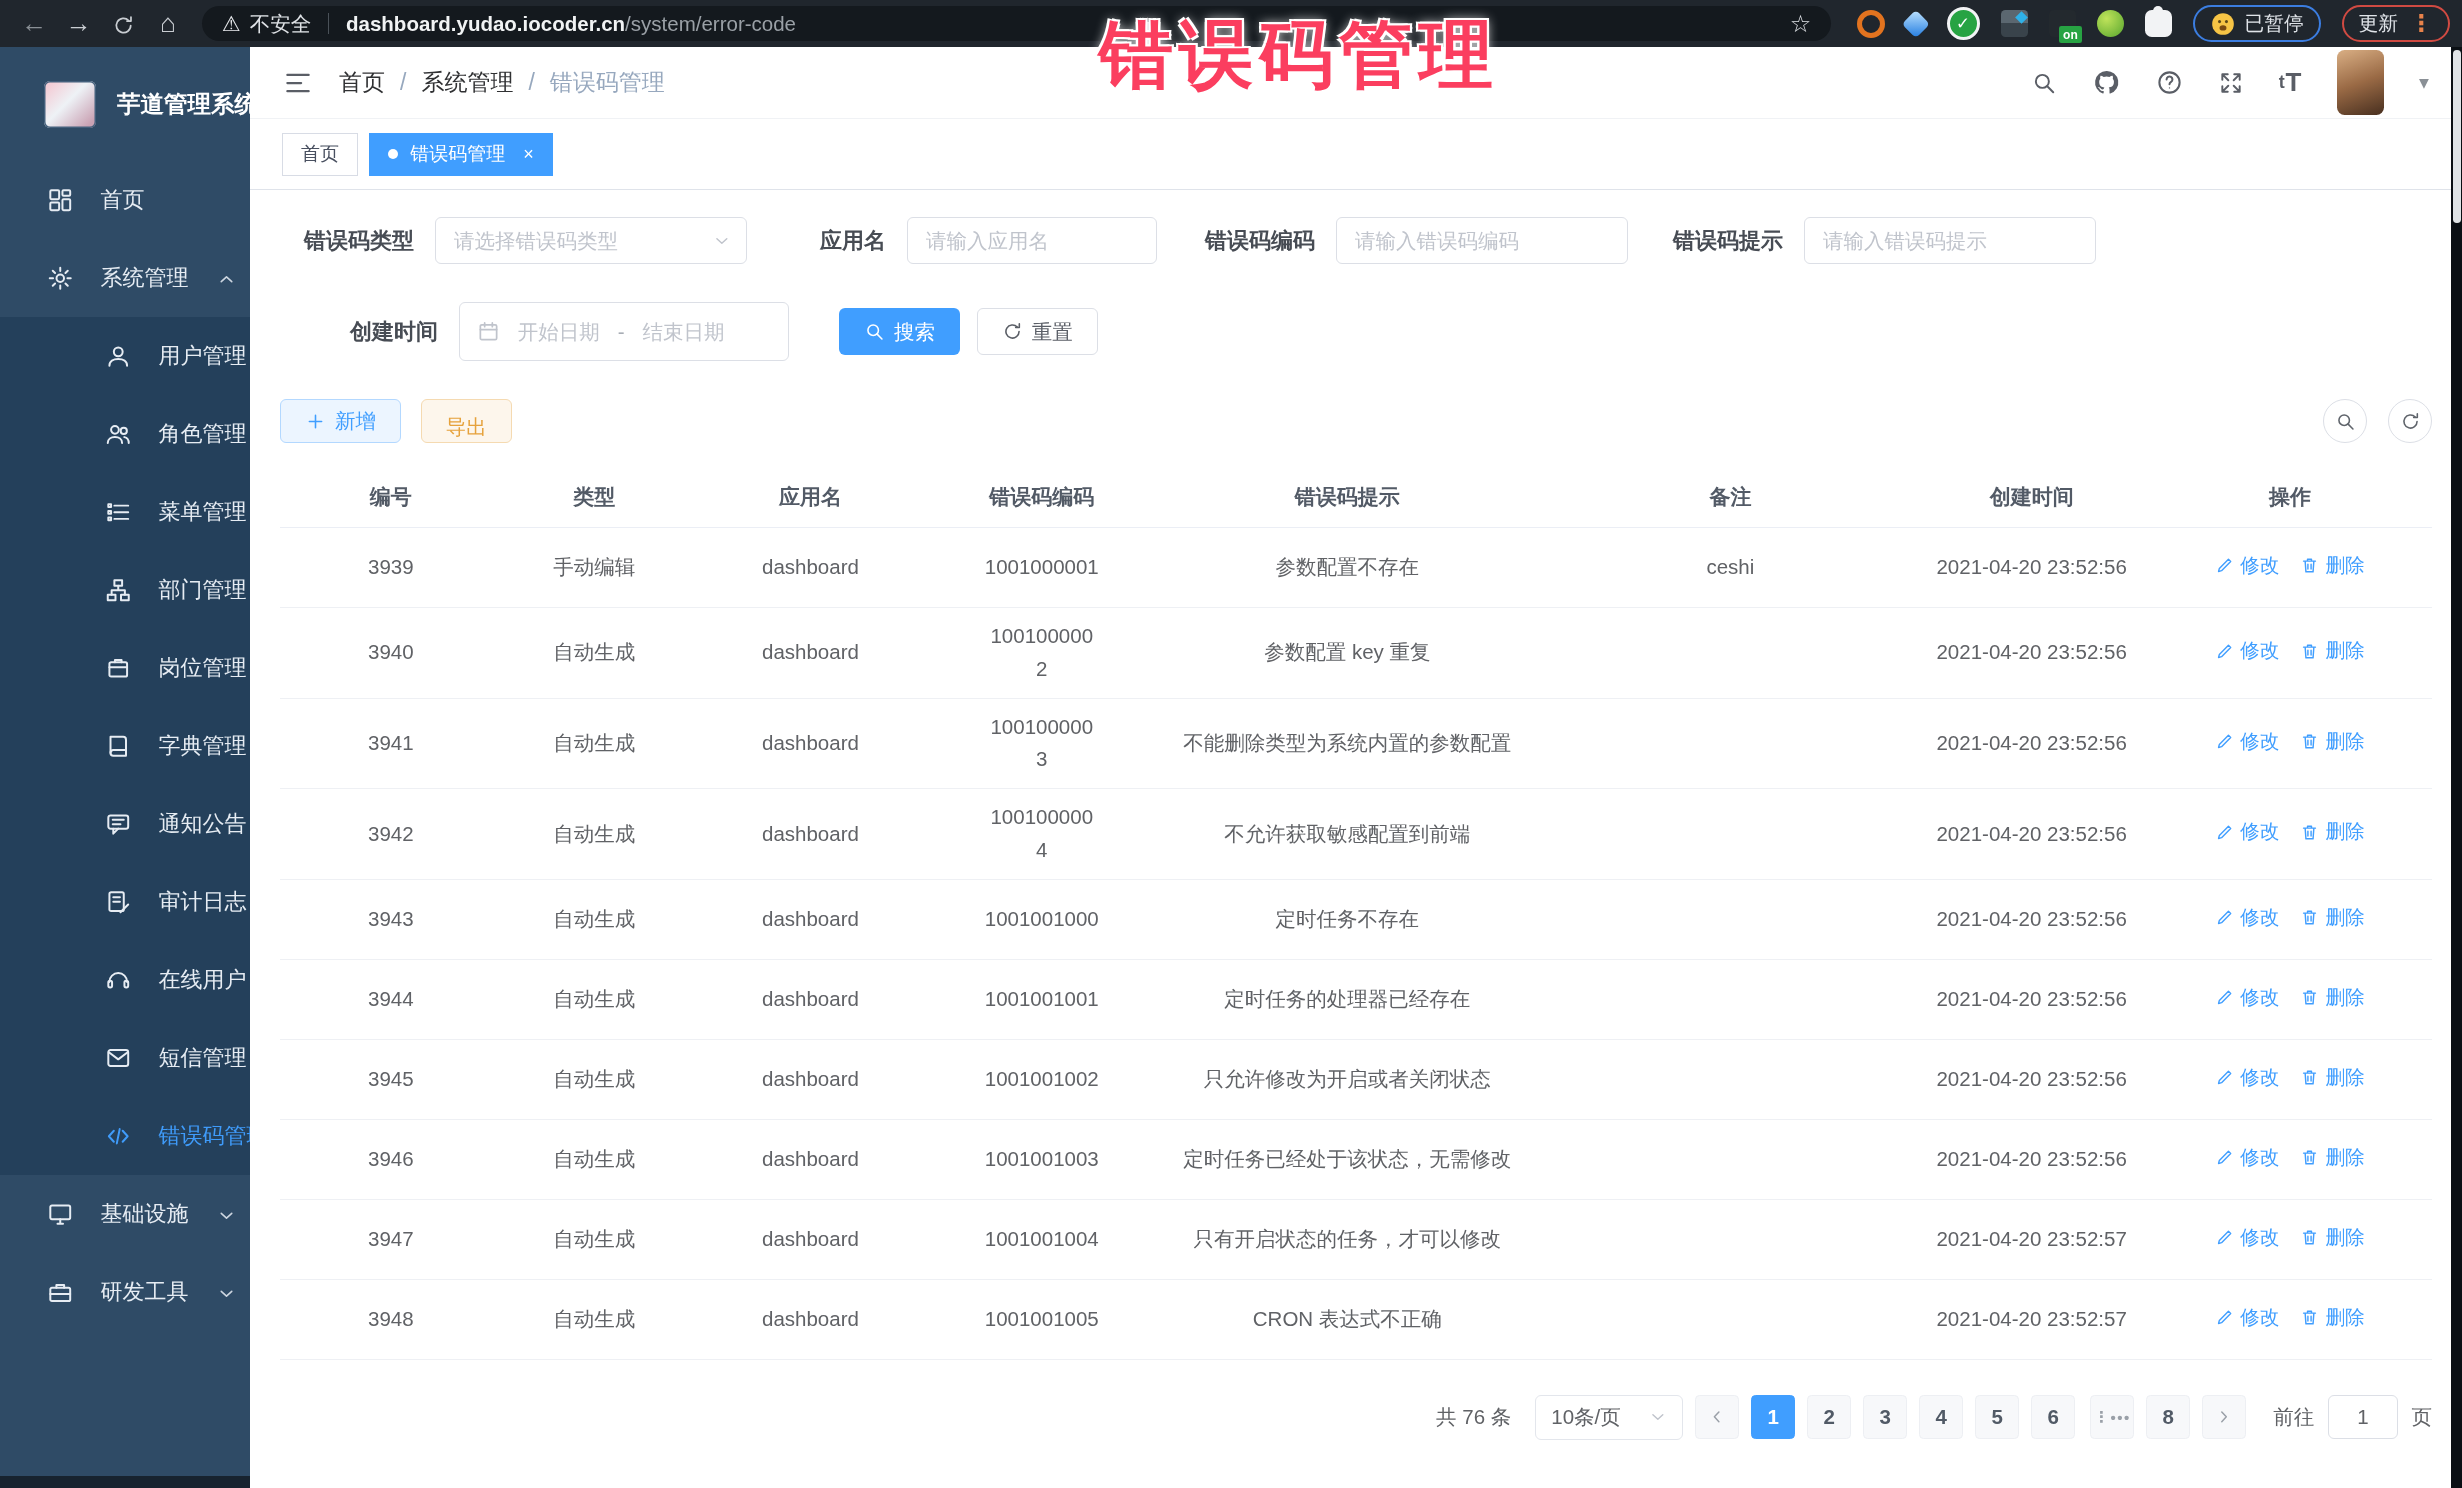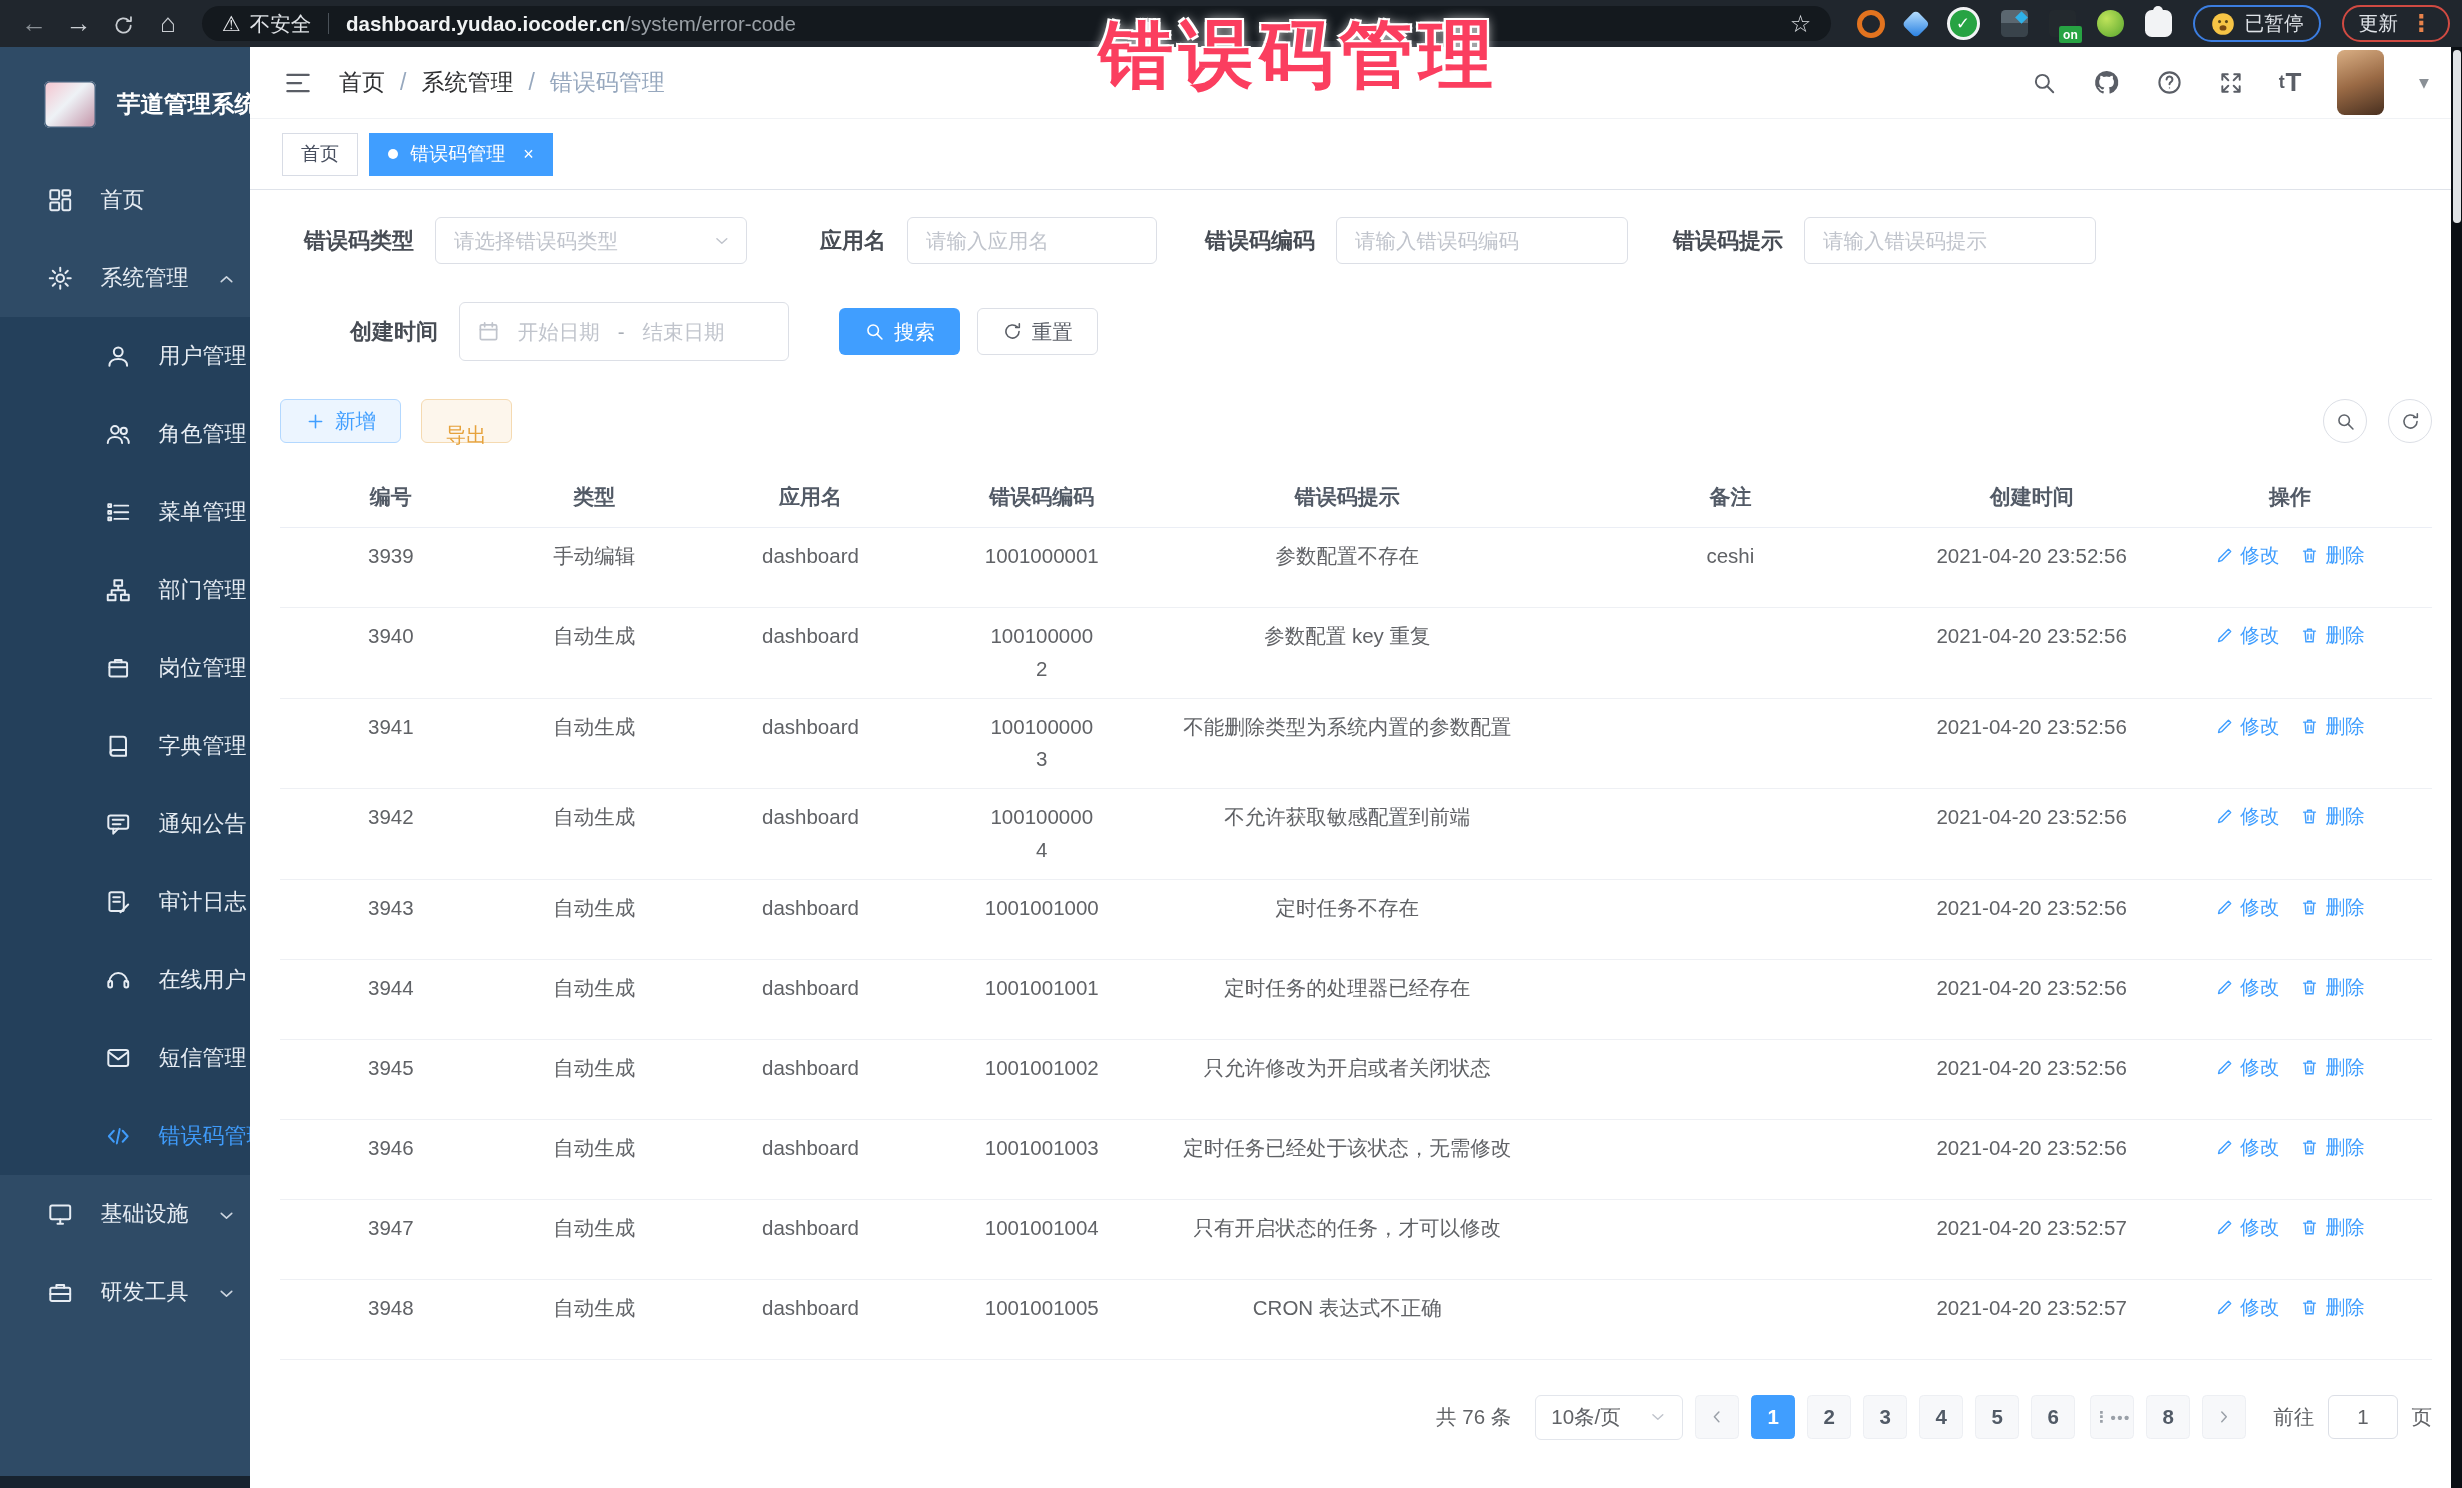--- a/index.html
+++ b/index.html
@@ -83,35 +83,35 @@
     color:#606266;padding:0 18px;outline:none;font-family:inherit;box-sizing:border-box;}
   .inp::placeholder{color:#c0c4cc;}
   .sel-wrap{position:relative;display:flex;align-items:center;}
   .sel-wrap .sel-caret{position:absolute;right:15px;color:#c0c4cc;}
   .sel-wrap .sel-caret .ic{width:19.7px;height:19.7px;}
   .range{width:330px;height:59px;border:1.5px solid #dcdfe6;border-radius:6px;display:flex;align-items:center;
     gap:18px;padding:0 16.7px;font-size:20.5px;color:#c0c4cc;background:#fff;box-sizing:border-box;cursor:text;}
   .range .cal{color:#c0c4cc;display:flex;} .range .cal .ic{width:23px;height:23px;}
   .range .rsep{color:#a8adb5;}
   .btn{height:47px;display:inline-flex;align-items:center;gap:9px;border-radius:6px;font-size:20.5px;
-    padding:12px 24px;cursor:pointer;border:1.5px solid transparent;white-space:nowrap;box-sizing:border-box;}
+    padding:4px 24px;cursor:pointer;border:1.5px solid transparent;white-space:nowrap;box-sizing:border-box;}
   .btn .ic{width:21px;height:21px;}
   .btn-primary{background:#409eff;color:#fff;margin-left:50px;}
   .btn-plain{background:#fff;border-color:#dcdfe6;color:#5a5e66;margin-left:16.7px;}
   .btn-add{background:#ecf5ff;border-color:#b3d8ff;color:#409eff;height:44px;}
   .btn-export{background:#fdf6ec;border-color:#f5dab1;color:#e6a23c;height:44px;margin-left:19.7px;flex-direction:column;}
   .toolbar{display:flex;align-items:center;margin-bottom:23px;}
   .tool-right{margin-left:auto;display:flex;gap:21px;}
   .circ{width:42px;height:42px;border-radius:50%;border:1.5px solid #dcdfe6;display:flex;align-items:center;
     justify-content:center;color:#5f646b;cursor:pointer;font-size:21px;background:#fff;}
   
   .table{font-size:20.5px;color:#606266;}
   .thead{display:flex;align-items:center;height:61px;border-bottom:1.5px solid #ebeef5;
     font-weight:700;color:#525a66;font-size:21px;}
-  .tr{display:flex;min-height:79px;border-bottom:1.5px solid #eef0f4;}
+  .tr{display:flex;align-items:center;min-height:79px;border-bottom:1.5px solid #eef0f4;}
   .td,.th{text-align:center;padding:12px 7.6px;line-height:1.6;box-sizing:border-box;}
   .c0{width:10.3%;} .c1{width:8.6%;} .c2{width:11.5%;} .c3{width:10%;}
   .c4{width:18.4%;} .c5{width:17.2%;} .c6{width:10.8%;white-space:nowrap;} .c7{width:13.2%;}
   .wrapped{white-space:pre-line;}
   .link{color:#409eff;display:inline-flex;align-items:center;gap:6px;font-size:19.7px;cursor:pointer;text-decoration:none;}
   .link .ic{width:19px;height:19px;}
   .acts{display:inline-flex;gap:21px;}
   
   .pagination{display:flex;align-items:center;justify-content:flex-end;gap:12px;
     margin-top:35px;padding-bottom:33px;font-size:20.5px;color:#606266;}

